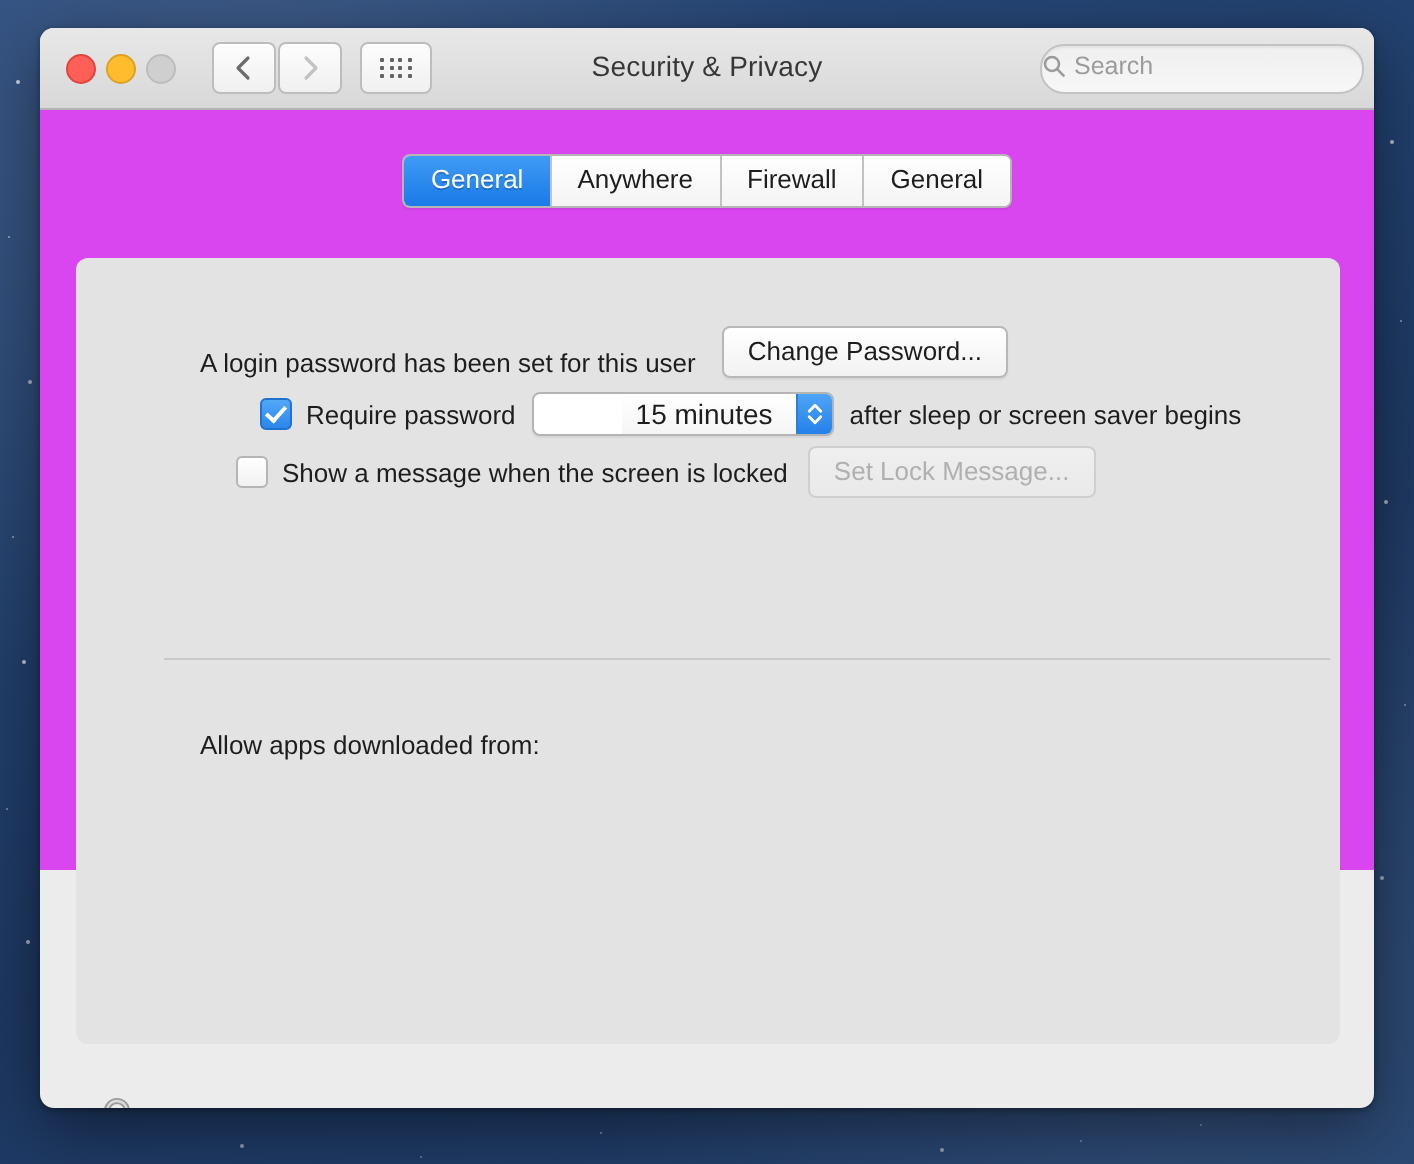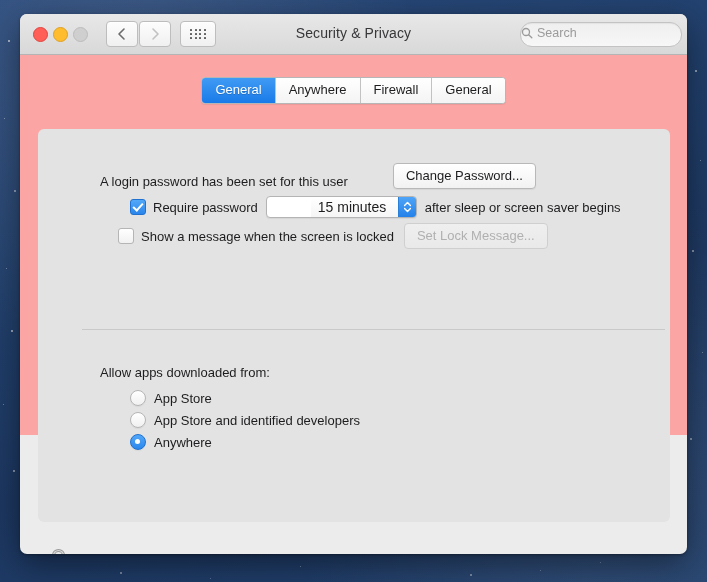--- a/index.html
+++ b/index.html
@@ -129,21 +129,21 @@
     white-space: nowrap;
     font-size: 12.5px;
     color: #9b9b9b;
   }
   #search-field .s-wrap svg { vertical-align: -2px; margin-right: 4px; }
 
   
   #win-body {
     position: relative;
     height: 380px;
-    background: #fca5a5;
+    background: #d946ef;
   }
 
   
   #tabbar {
     position: absolute;
     left: 0; right: 0;
     top: 22px;
     text-align: center;
   }
   #tabs {
@@ -190,21 +190,20 @@
   .btn {
     display: inline-block;
     font-size: 13px;
     color: #1d1d1f;
     background: linear-gradient(to bottom, #ffffff, #f2f2f2);
     border: 1px solid #b8b8b8;
     border-radius: 4px;
     padding: 4px 12px 5px;
     line-height: 15px;
     box-shadow: 0 1px 1px rgba(0,0,0,0.06);
-    margin-left: 32px;
   }
   .btn.disabled {
     color: #b0b0b0;
     background: linear-gradient(to bottom, #efefef, #e9e9e9);
     border-color: #cfcfcf;
     box-shadow: none;
   }
 
   
   #row-require { left: 92px; top: 67px; display: flex; align-items: center; }
@@ -423,34 +422,20 @@
       <div class="row" id="row-message">
         <span class="checkbox"></span>
         <span class="lbl">Show a message when the screen is locked</span>
         <span class="btn disabled" style="margin-left:10px;">Set Lock Message...</span>
       </div>
 
       <div id="divider"></div>
 
       <div class="row lbl" id="allow-label">Allow apps downloaded from:</div>
 
-      <div id="radio-group">
-        <div class="radio-row">
-          <span class="radio"></span>
-          <span class="lbl">App Store</span>
-        </div>
-        <div class="radio-row">
-          <span class="radio"></span>
-          <span class="lbl">App Store and identified developers</span>
-        </div>
-        <div class="radio-row">
-          <span class="radio selected"></span>
-          <span class="lbl">Anywhere</span>
-        </div>
-      </div>
     </div>
 
     <div id="footer">
       <svg id="lock-icon" viewBox="0 0 30 34">
         <path d="M9.5 15 L9.5 8.5 A5 5 0 0 1 19.5 8.5 L19.5 11" fill="none" stroke="#9a9a9a" stroke-width="3.1" stroke-linecap="round"></path>
         <path d="M9.5 15 L9.5 8.5 A5 5 0 0 1 19.5 8.5 L19.5 11" fill="none" stroke="#d9d9d9" stroke-width="1.2" stroke-linecap="round"></path>
         <rect x="4" y="15" width="18" height="16" rx="1.6" fill="#d69a4c" stroke="#a8742f" stroke-width="1"></rect>
         <rect x="4" y="15" width="18" height="16" rx="1.6" fill="url(#lockgrad)"></rect>
         <defs>
           <linearGradient id="lockgrad" x1="0" y1="0" x2="1" y2="0">

